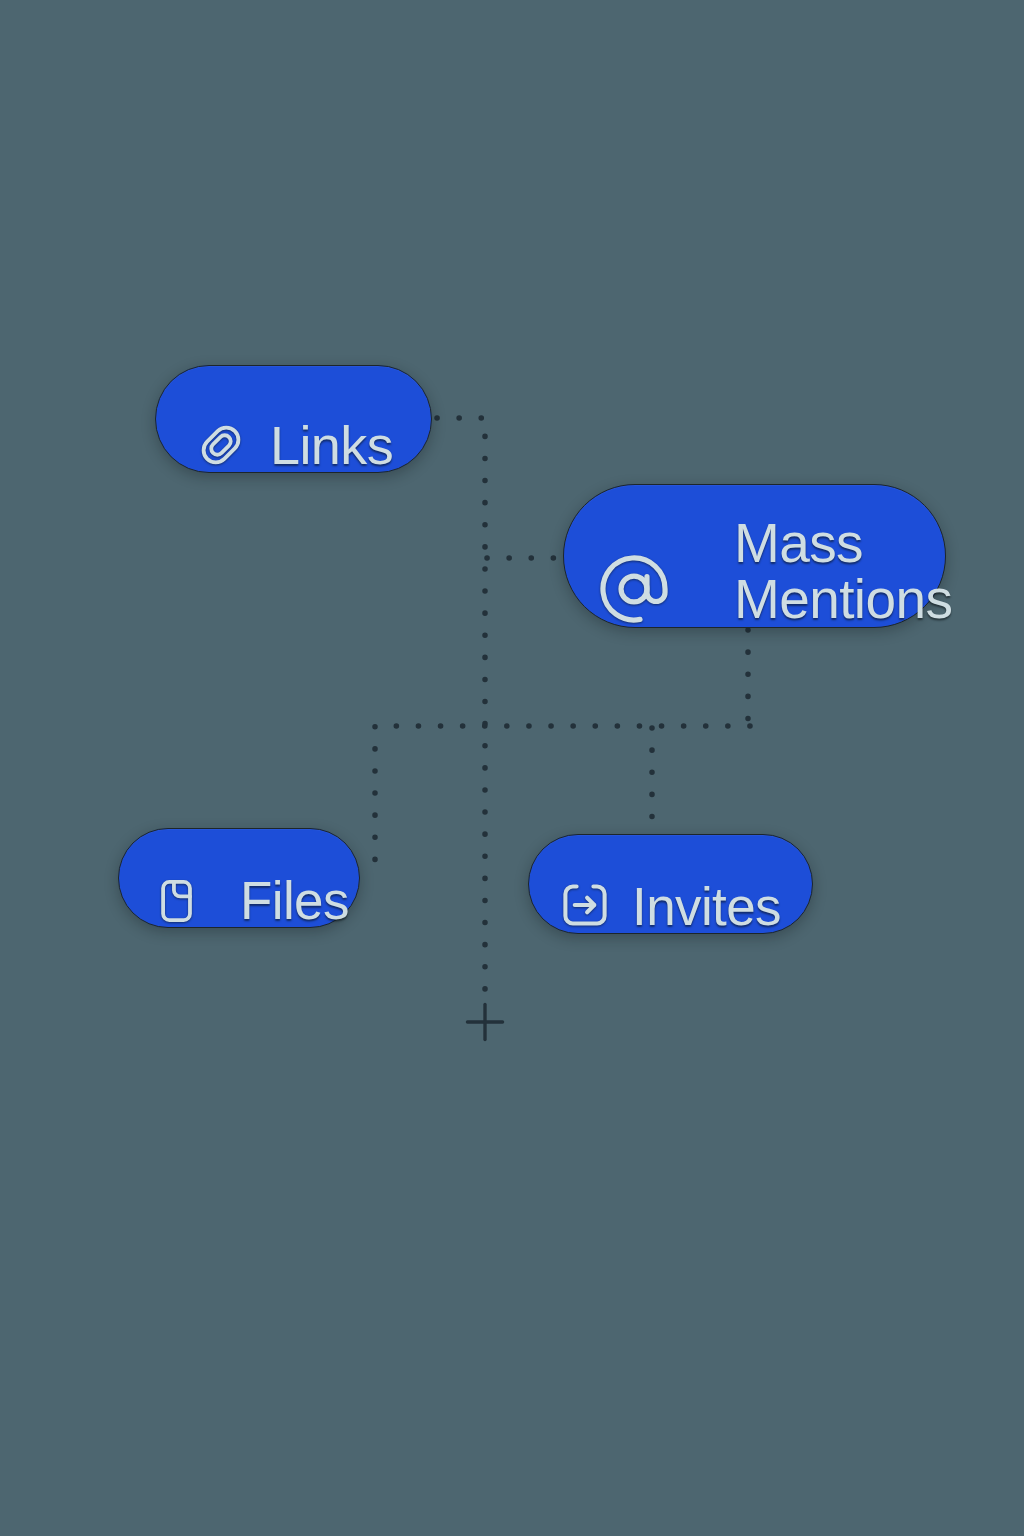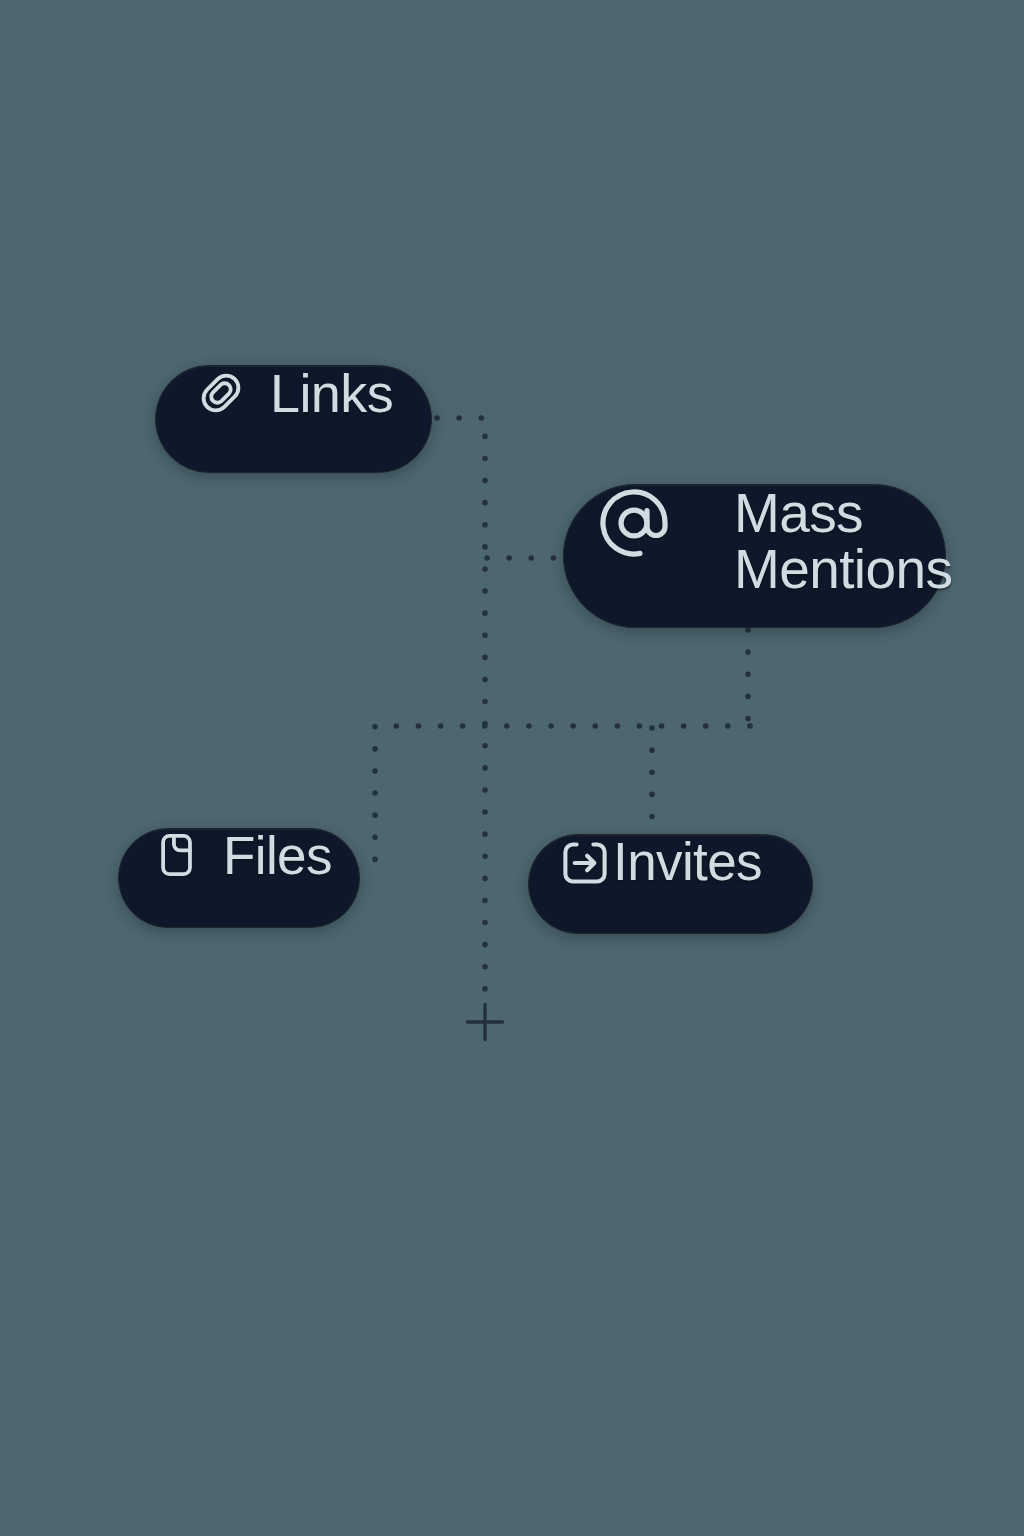--- a/index.html
+++ b/index.html
@@ -23,23 +23,23 @@
     position: absolute;
     left: 0;
     top: 0;
     width: 1024px;
     height: 1536px;
     pointer-events: none;
   }
   .node {
     position: absolute;
     display: flex;
-    align-items: flex-start;
+    align-items: flex-end;
     box-sizing: border-box;
-    background: #0f172a;
+    background: #1d4ed8;
     border: 1.6px solid #1d262b;
     border-radius: 999px;
     box-shadow: 0 4px 14px rgba(12, 20, 24, 0.30),
                 inset 0 1px 0 rgba(255, 255, 255, 0.045);
     cursor: pointer;
   }
   .node .icon {
     flex: 0 0 auto;
     display: block;
     filter: drop-shadow(0 1.5px 1.2px rgba(10,16,20,0.55));
@@ -66,27 +66,27 @@
     gap: 36px;
   }
   #node-mass-mentions .label {
     font-size: 55px; margin-left: 26px; line-height: 1.02;
   }
 
   #node-files {
     left: 118px; top: 828px; width: 242px; height: 100px;
     padding-left: 35px;
   }
-  #node-files .label { font-size: 53px; margin-left: 17px; line-height: 1; }
+  #node-files .label { font-size: 53px; margin-left: 34px; line-height: 1; }
 
   #node-invites {
     left: 528px; top: 834px; width: 285px; height: 100px;
     padding-left: 28px;
   }
-  #node-invites .label { font-size: 53px; line-height: 1; }
+  #node-invites .label { font-size: 53px; margin-left: 19px; line-height: 1; }
 
   #plus-node {
     position: absolute;
     left: 458px; top: 995px; width: 54px; height: 54px;
     cursor: pointer;
   }
 </style>
 </head>
 <body>
 

